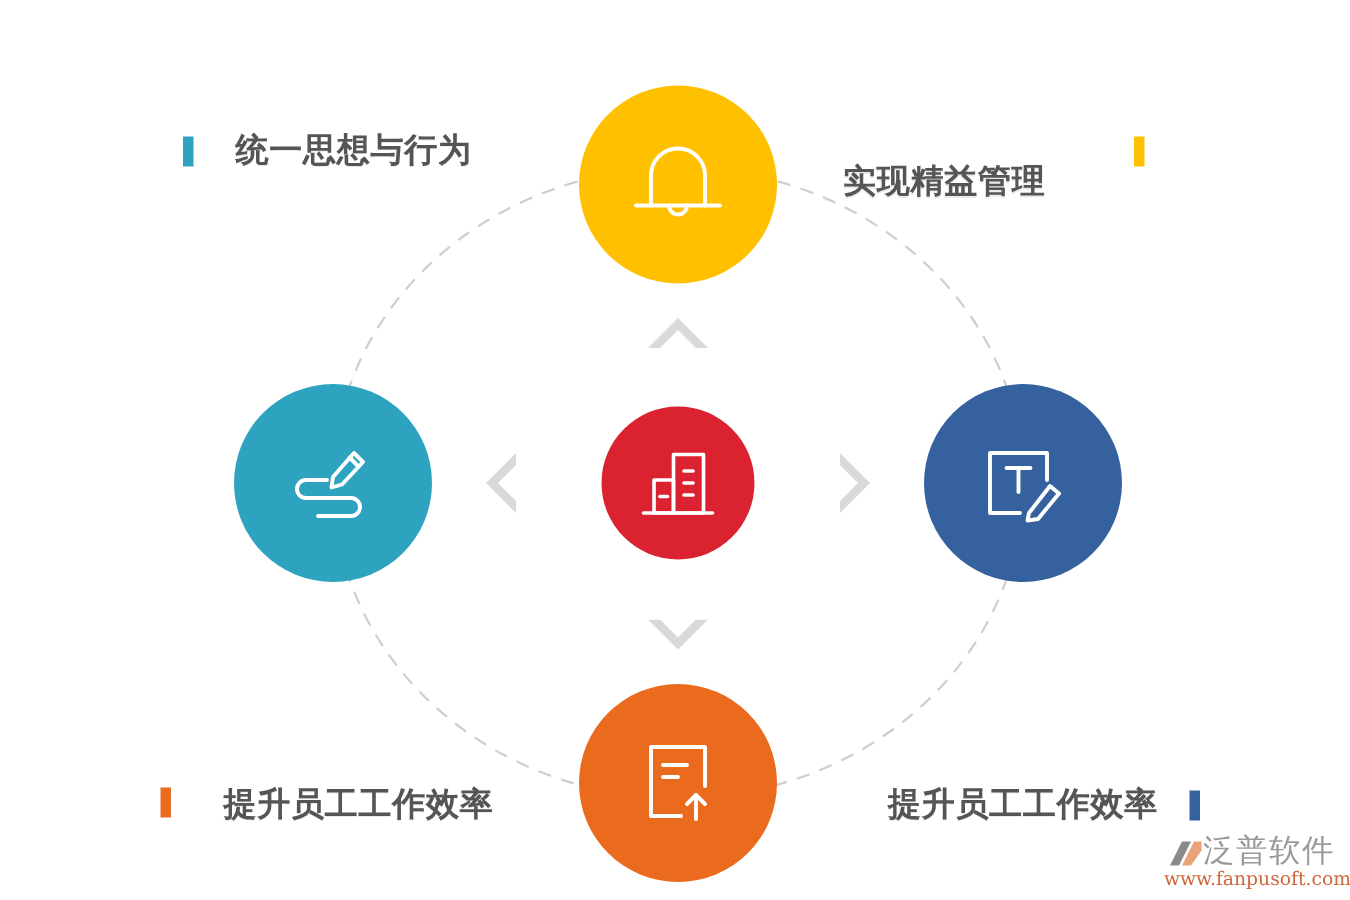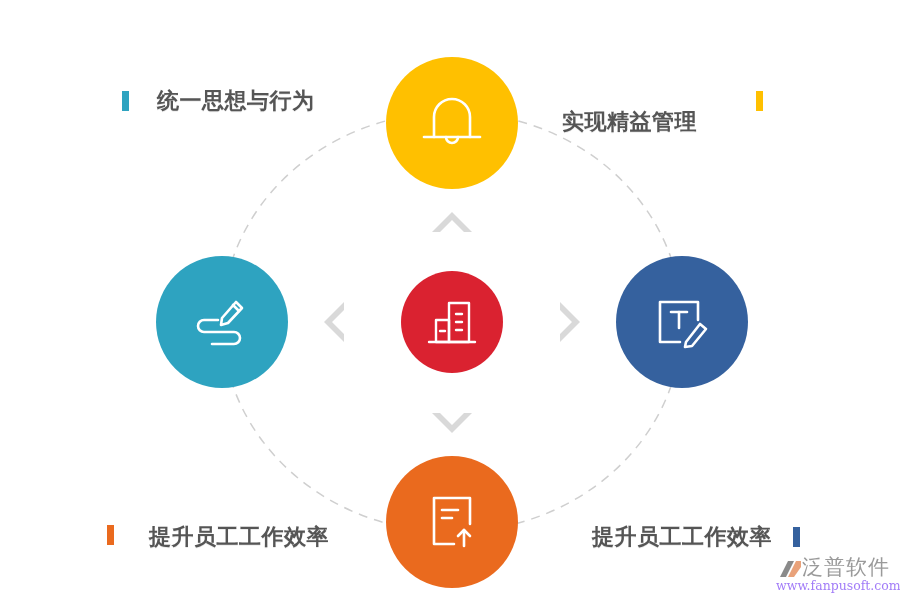--- a/index.html
+++ b/index.html
@@ -20,21 +20,21 @@
     letter-spacing: 0.5px; white-space: nowrap; line-height: 26px;
     text-shadow: 0 1px 0 rgba(0,0,0,0.08);
   }
   .bar { position: absolute; width: 7px; height: 20px; }
   .wm { position: absolute; left: 772px; top: 555px; width: 125px; height: 40px; text-align: right; }
   .wm-name {
     position: absolute; left: 30px; top: 0; font-size: 21px; color: #9a9a9a;
     letter-spacing: 1px; white-space: nowrap; line-height: 24px;
   }
   .wm-url {
-    position: absolute; left: 4px; top: 24px; font-size: 12.5px; color: #8b5cf6;
+    position: absolute; left: 4px; top: 24px; font-size: 12.5px; color: #c2410c;
     font-family: "DejaVu Serif", "Liberation Serif", serif; white-space: nowrap;
     line-height: 14px; opacity: 0.8;
   }
   .wm-logo { position: absolute; left: 6px; top: 2px; }
 </style>
 </head>
 <body>
 
 <svg class="ring" width="900" height="600">
   <ellipse cx="452" cy="322" rx="230" ry="210" fill="none" stroke="#CFCFCF" stroke-width="1.5" stroke-dasharray="9 7"></ellipse>

